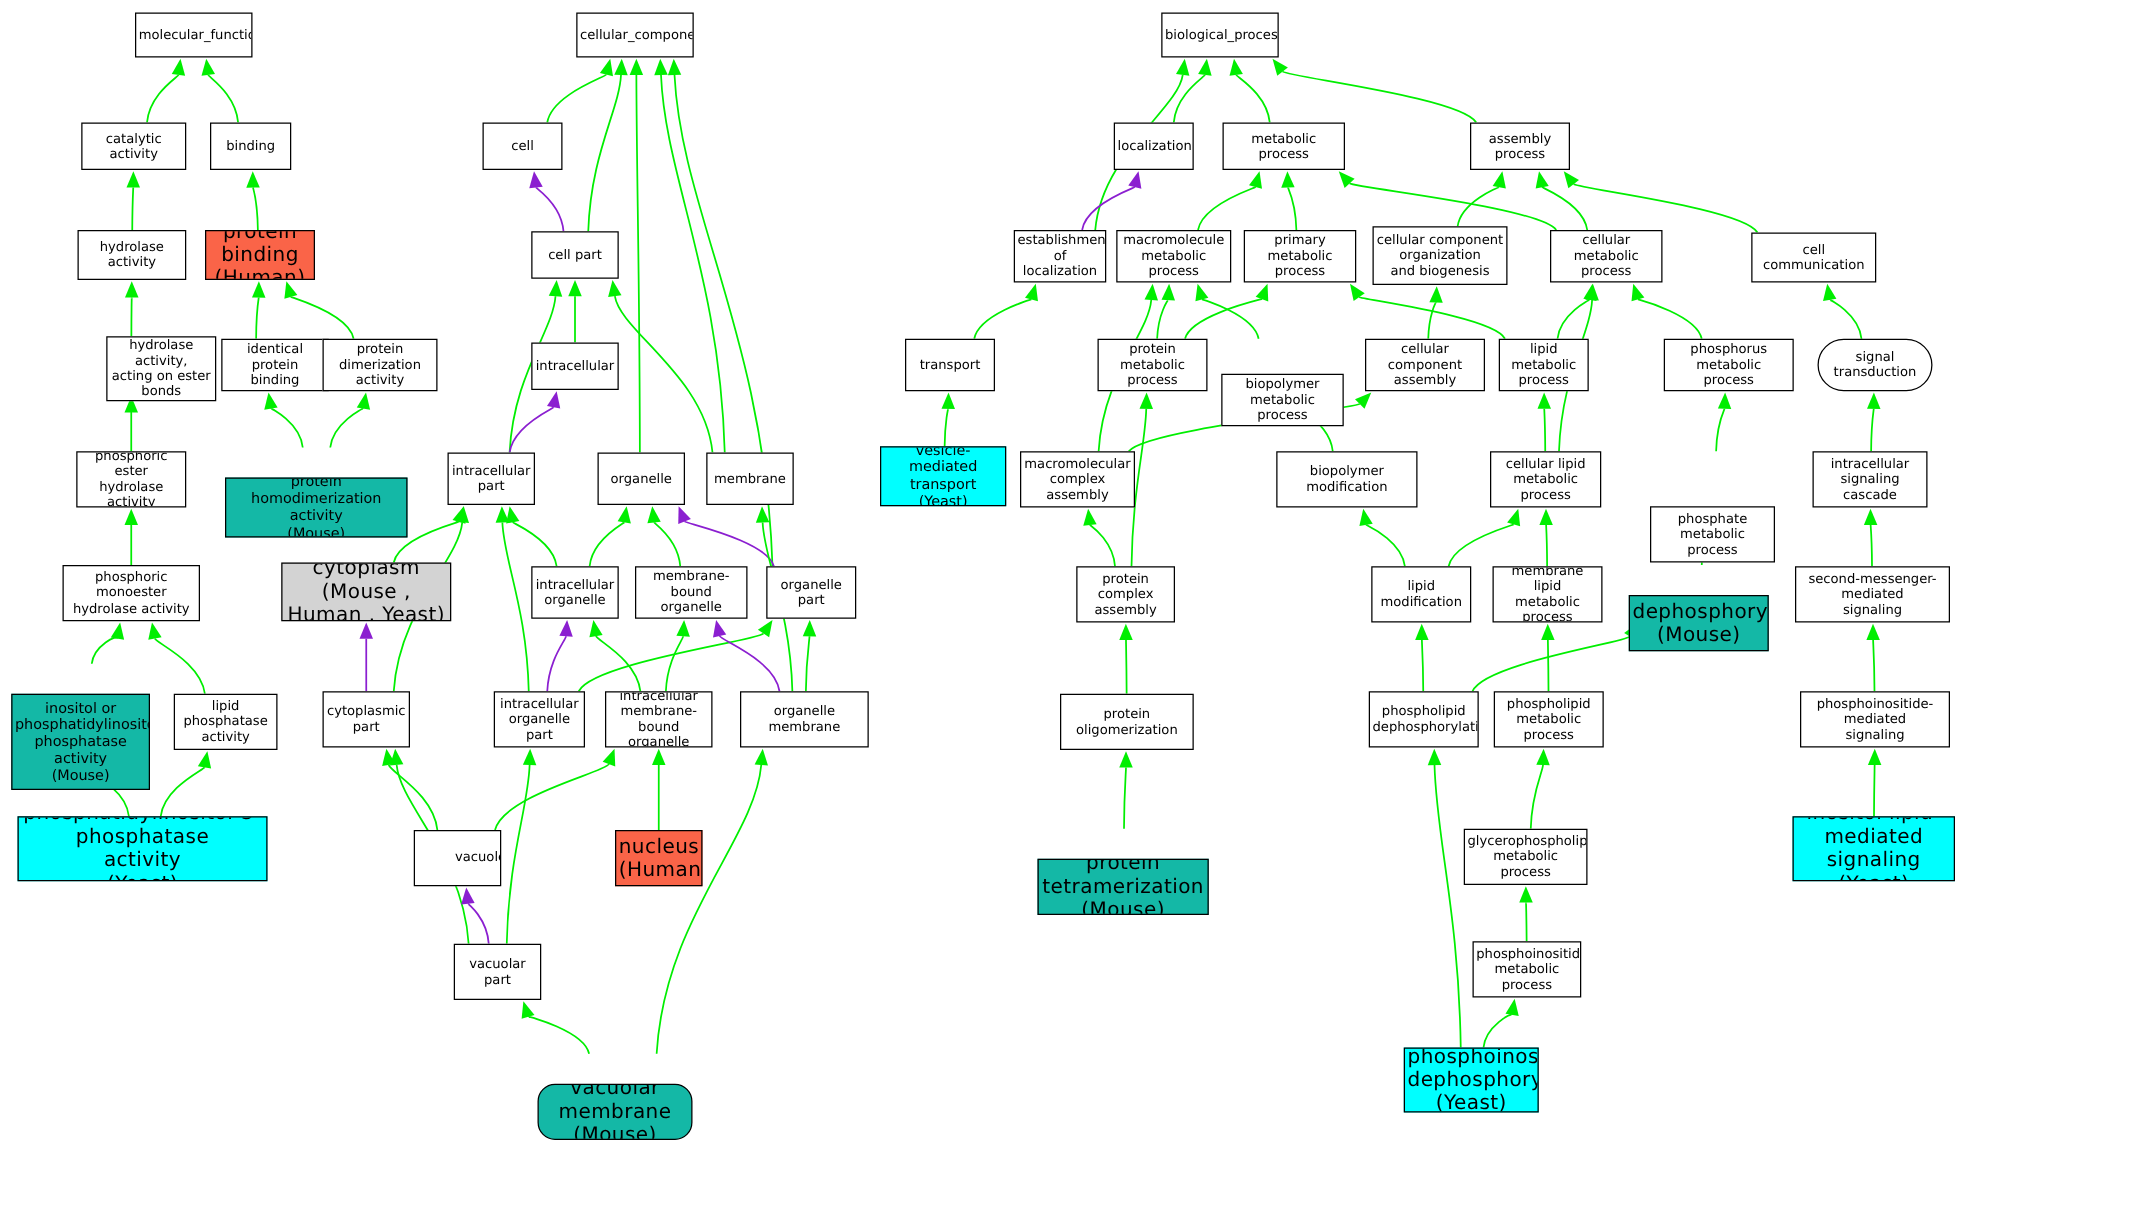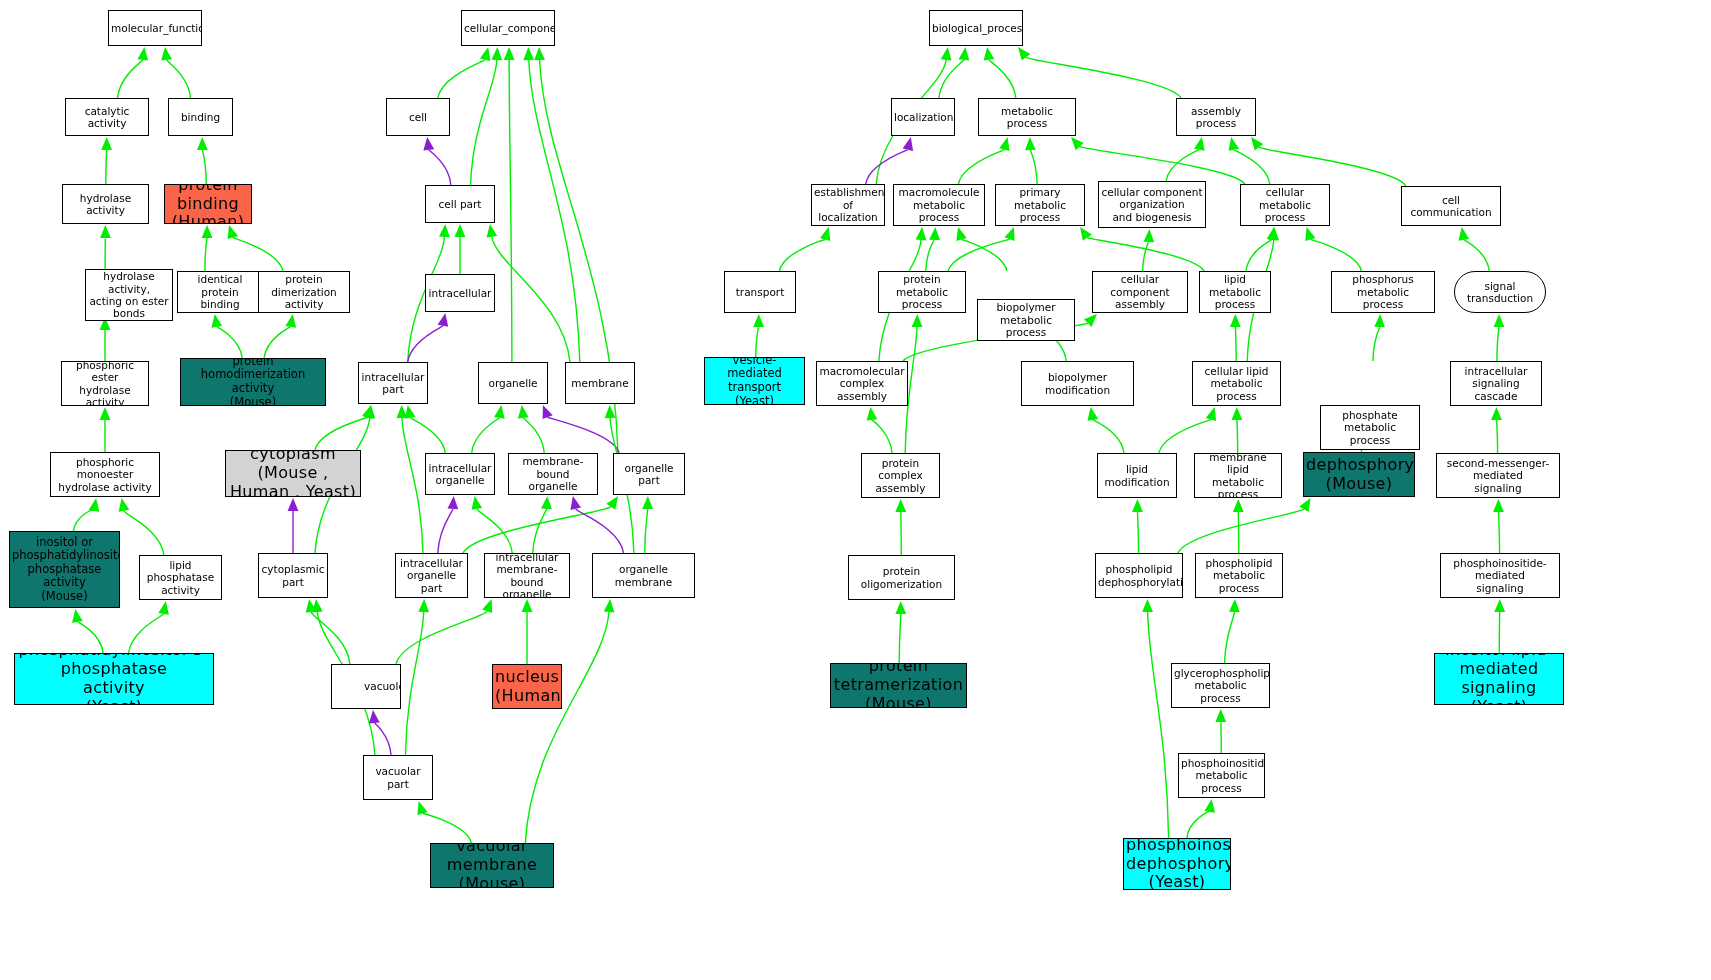--- a/index.html
+++ b/index.html
@@ -18,21 +18,21 @@
     line-height:1.18;
     color:#000;
     overflow:hidden;
     padding:1px 2px;
   }
   .node .lbl{display:block;width:100%;white-space:pre-line;}
   .sz-s {font-size:10.5px;}
   .sz-m {font-size:11.5px;}
   .sz-l {font-size:16px;}
   .c-white{background:#ffffff;}
-  .c-lblue{background:#0f766e;}
+  .c-lblue{background:#14b8a6;margin-top:24px;}
   .c-cyan {background:#00ffff;}
   .c-red  {background:#fa6448;}
   .c-gray {background:#d3d3d3;}
   .wide{letter-spacing:.35px;}
 </style>
 </head>
 <body>
 
 <div id="canvas">
   <svg id="edges" viewBox="0 0 1711 980">
@@ -291,21 +291,21 @@
         <span class="lbl">phosphatidylinositol-3-phosphatase
 activity
 (Yeast)</span>
       </div>
       <div class="node c-white sz-s" style="left: 331px; top: 664px; width: 70px; height: 45px; padding-left: 32px;">
         <span class="lbl">vacuole</span>
       </div>
       <div class="node c-white sz-s" style="left: 363px; top: 755px; width: 70px; height: 45px;">
         <span class="lbl">vacuolar part</span>
       </div>
-      <div class="node c-lblue sz-l wide" style="left: 430px; top: 843px; width: 124px; height: 45px;">
+      <div class="node c-lblue sz-l wide" style="left: 430px; top: 843px; width: 124px; height: 45px; border-radius: 14px;">
         <span class="lbl">vacuolar membrane
 (Mouse)</span>
       </div>
       <div class="node c-white sz-s" style="left: 461px; top: 10px; width: 94px; height: 36px;">
         <span class="lbl">cellular_component</span>
       </div>
       <div class="node c-white sz-s" style="left: 386px; top: 98px; width: 64px; height: 38px;">
         <span class="lbl">cell</span>
       </div>
       <div class="node c-white sz-s" style="left: 425px; top: 185px; width: 70px; height: 38px;">

